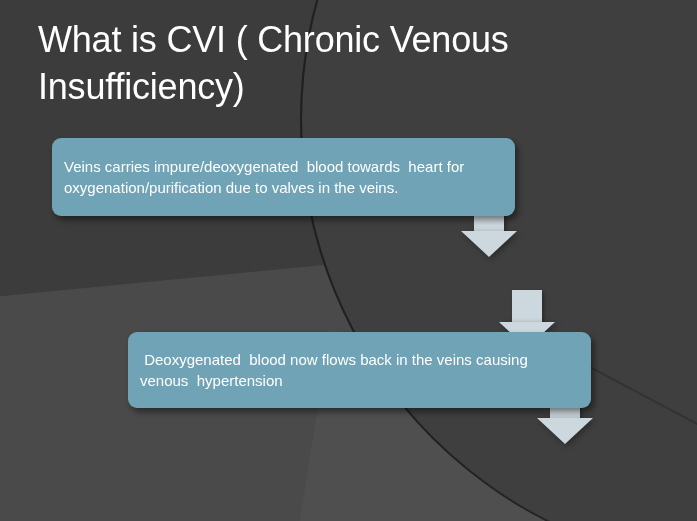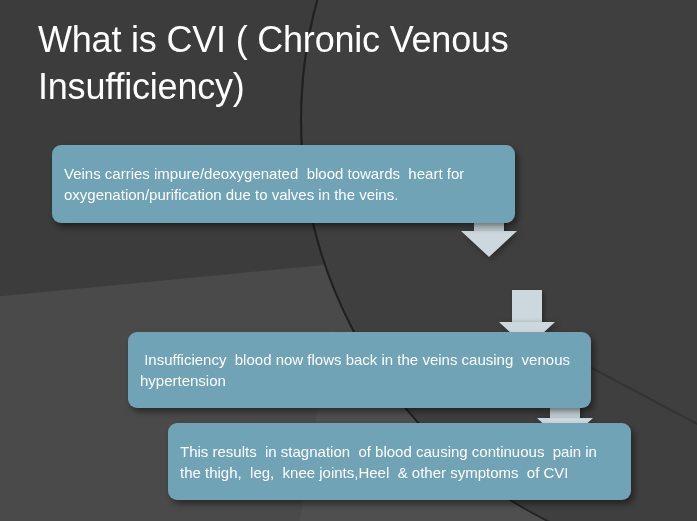--- a/index.html
+++ b/index.html
@@ -148,41 +148,38 @@
   <div class="bg-base"></div>
   <div class="bg-wedge-bottom"></div>
   <div class="bg-wedge-bottom2"></div>
   <div class="bg-wedge-right"></div>
   <div class="bg-arc-panel"></div>
   <div class="bg-arc-line"></div>
   <div class="bg-thin-line" style="left:560px; top:350px; width:200px; height:2px; transform:rotate(28deg); transform-origin:left top;"></div>
 
   <div class="title">What is CVI ( Chronic Venous Insufficiency)</div>
 
-  <div class="fbox" style="left:52px; top:145px; width:463px; height:78px;">
+  <div class="fbox" style="left:52px; top:138px; width:463px; height:78px;">
     <div class="txt">Veins carries impure/deoxygenated  blood towards  heart for oxygenation/purification due to valves in the veins.</div>
   </div>
 
   <div class="arrow" style="left:461px; top:199px; width:56px; height:60px;">
     <div class="stem"></div>
     <div class="head"></div>
   </div>
 
 
   <div class="arrow" style="left:499px; top:290px; width:56px; height:60px;">
     <div class="stem"></div>
     <div class="head"></div>
   </div>
 
   <div class="fbox" style="left:128px; top:332px; width:463px; height:76px;">
-    <div class="txt"> Insufficiency  blood now flows back in the veins causing  venous  hypertension</div>
+    <div class="txt"> Deoxygenated  blood now flows back in the veins causing  venous  hypertension</div>
   </div>
 
   <div class="arrow" style="left:537px; top:386px; width:56px; height:60px;">
     <div class="stem"></div>
     <div class="head"></div>
   </div>
 
-  <div class="fbox" style="left:168px; top:423px; width:463px; height:77px;">
-    <div class="txt">This results  in stagnation  of blood causing continuous  pain in the thigh,  leg,  knee joints,Heel  &amp; other symptoms  of CVI</div>
-  </div>
 
 </div>
 
 </body></html>

